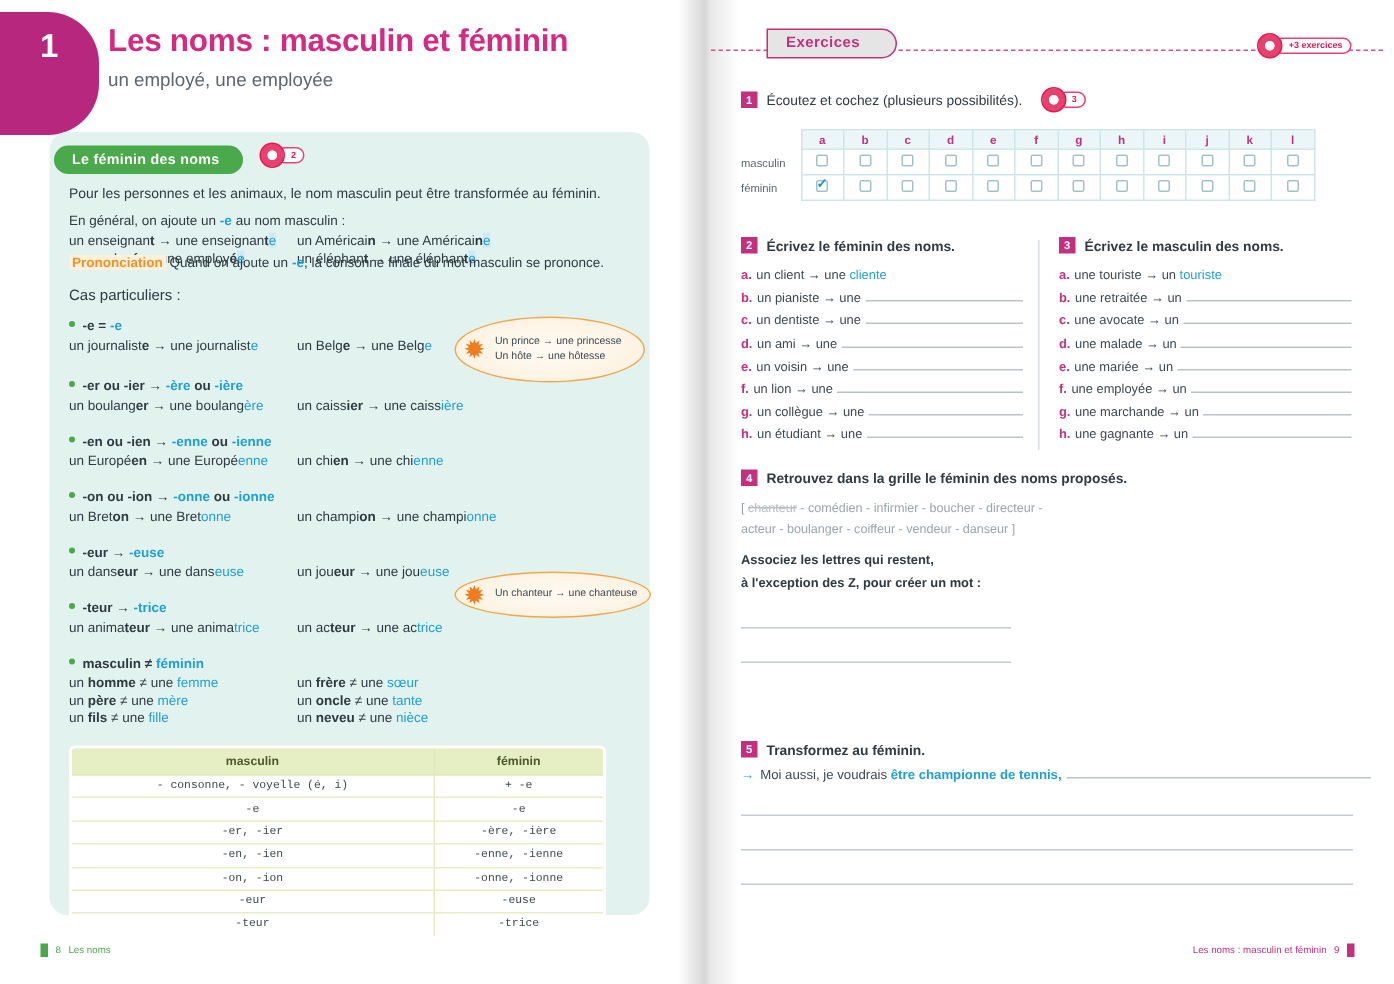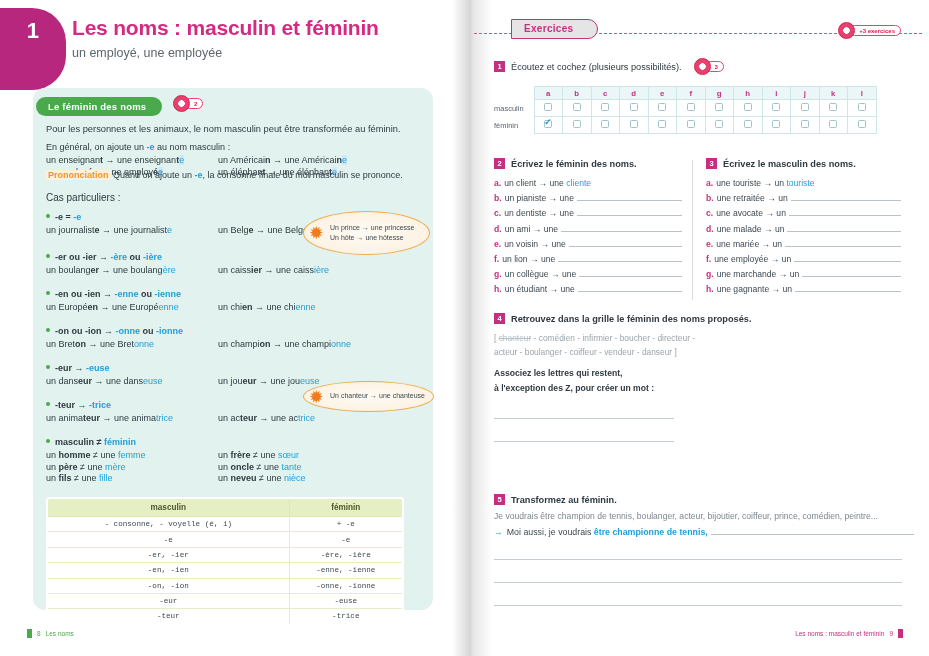--- a/index.html
+++ b/index.html
@@ -52,21 +52,21 @@
     border: 1.6px solid #e0194f; position: relative; z-index: 2;
   }
   .audio-pill {
     margin-left: -6px; background: #fff; border: 1px solid #e8416f; color: #e0194f;
     font-size: 6px; font-weight: bold; border-radius: 7px; padding: 1.5px 5px 1.5px 9px;
   }
 
   .intro-text { position: absolute; left: 46px; top: 124px; width: 375px; font-size: 9.3px; color: #2f3a42; }
   .rule-block { position: absolute; left: 46px; font-size: 9px; color: #2f3a42; }
   .rule-head { font-size: 9px; color: #2f3a42; margin-bottom: 3px; }
-  .ex-row { display: flex; margin-bottom: 1.5px; gap: 20px; }
+  .ex-row { display: flex; margin-bottom: 1.5px; }
   .ex-a { width: 152px; }
   .ex-b { width: 180px; }
   .bl { color: #1f9fd8; }
   .bbl { color: #1f9fd8; font-weight: bold; }
   b.k { font-weight: bold; color: #2f3a42; }
   .hl { background: #cfeaf7; }
   .bullet {
     display: inline-block; width: 4px; height: 4px; border-radius: 50%;
     background: #4aa94a; margin-right: 5px; vertical-align: 2px;
   }
@@ -525,21 +525,20 @@
         <div class="writeline" style="margin-top:22px; width:180px;"></div>
         <div class="writeline" style="margin-top:22px; width:180px;"></div>
       </div>
     </div>
 
     <div class="block" style="left:28px; top:494px; width:420px;">
       <div class="ex-line" style="margin-bottom:6px;">
         <span class="ex-num">5</span>
         <span>Transformez au féminin.</span>
       </div>
-      <div class="ex5-prompt">Je voudrais être champion de tennis, boulanger, acteur, bijoutier, coiffeur, prince, comédien, peintre...</div>
       <div class="ex5-answer" style="margin-top:6px;">
         <span class="ex5-blue" style="margin-right:4px;">→</span>
         <span>Moi aussi, je voudrais</span>&nbsp;
         <span class="ex5-blue">être championne de tennis,</span>
         <span class="blank"></span>
       </div>
       <div class="writeline" style="margin-top:22px; width:408px;"></div>
       <div class="writeline" style="margin-top:22px; width:408px;"></div>
       <div class="writeline" style="margin-top:22px; width:408px;"></div>
     </div>

